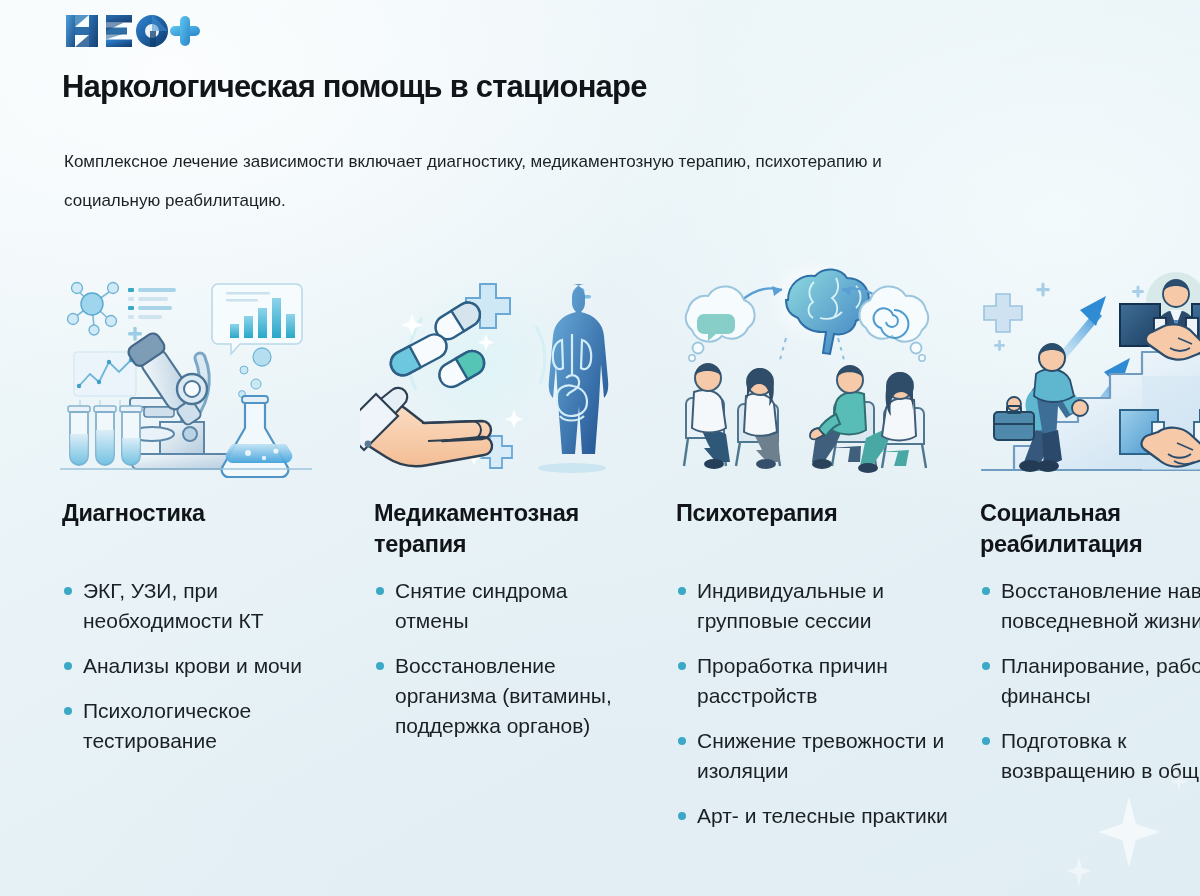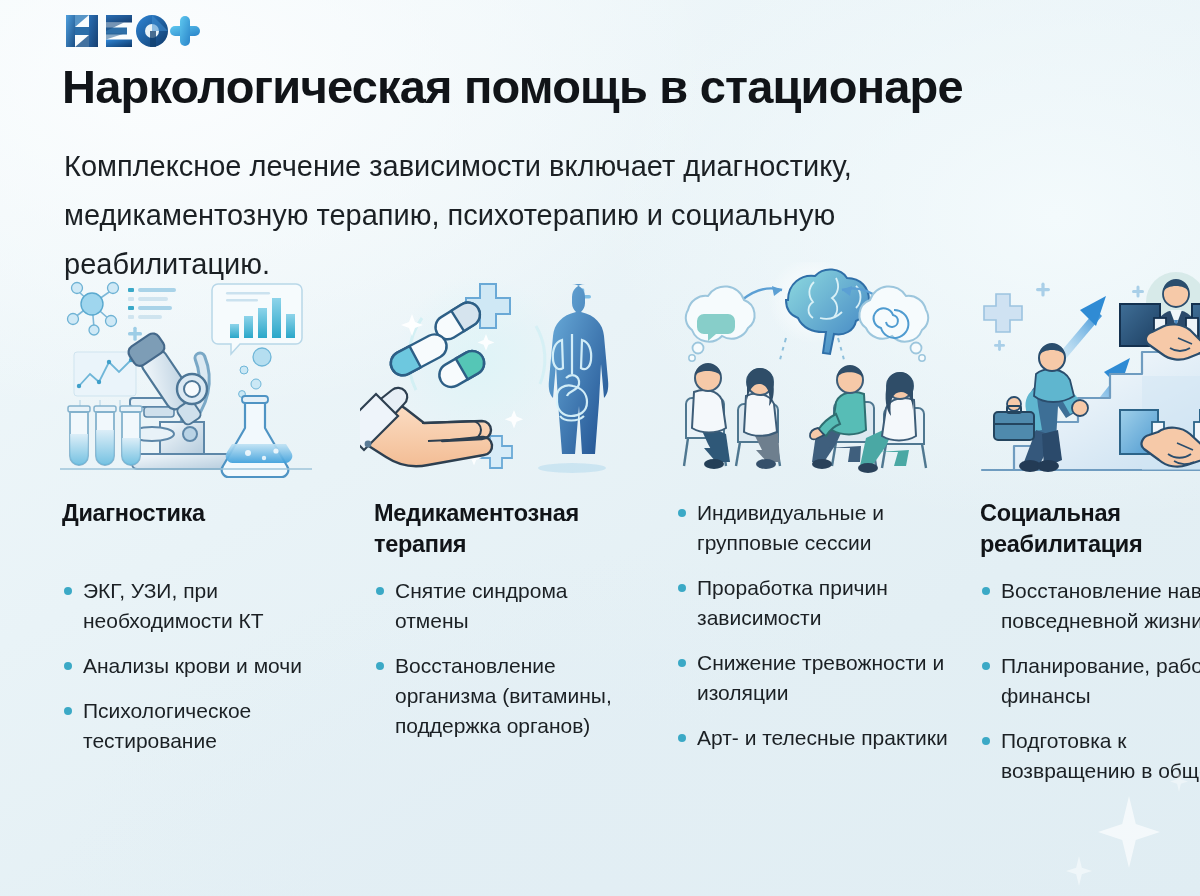--- a/index.html
+++ b/index.html
@@ -49,35 +49,35 @@
     width: 138px;
     height: 40px;
   }
 
   
   .title {
     position: absolute;
     left: 62px;
     top: 58px;
     width: 1100px;
-    font-size: 47px;
+    font-size: 31px;
     line-height: 58px;
     font-weight: 700;
     letter-spacing: -0.8px;
     color: #111418;
     white-space: nowrap;
   }
 
   .subtitle {
     position: absolute;
     left: 64px;
     top: 142px;
     width: 900px;
-    font-size: 29px;
-    line-height: 49px;
+    font-size: 17px;
+    line-height: 39px;
     font-weight: 400;
     color: #1b2024;
   }
 
   
   .columns {
     position: absolute;
     left: 0;
     top: 262px;
     width: 1200px;
@@ -527,23 +527,24 @@
               <path d="M228 162 l-30 14 -6 28 h12 l14 -20 z" fill="#4aa8a4"></path>
               <path d="M210 190 h20 l-4 14 h12 l3 -16 z" fill="#4aa8a4"></path>
               <ellipse cx="200" cy="206" rx="10" ry="5" fill="#2a425a"></ellipse>
               <path d="M246 138 c-10 -4 -24 -2 -28 8 l-4 28 c10 6 24 6 34 0 z" fill="#f4f8fb" stroke="#3d5d78" stroke-width="2"></path>
               <circle cx="232" cy="124" r="13" fill="#f6c9a8" stroke="#3d5d78" stroke-width="2"></circle>
               <path d="M245 124 a13 13 0 0 0 -26 -2 c-3 14 -1 26 4 32 c-2 -16 2 -24 10 -24 c7 0 11 6 12 18 z" fill="#2f4d68"></path>
             </g>
           </g>
         </svg>
       </div>
+      <h2 class="col-heading">Психотерапия</h2>
       <ul class="bullets">
         <li>Индивидуальные и групповые сессии</li>
-        <li>Проработка причин зависимости</li>
+        <li>Проработка причин расстройств</li>
         <li>Снижение тревожности и изоляции</li>
         <li>Арт- и телесные практики</li>
       </ul>
     </div>
 
     <div class="col c4">
       <div class="illus">
         <svg viewBox="0 0 286 218" xmlns="http://www.w3.org/2000/svg">
           <defs>
             <linearGradient id="s-arrow" x1="0" y1="1" x2="1" y2="0">

